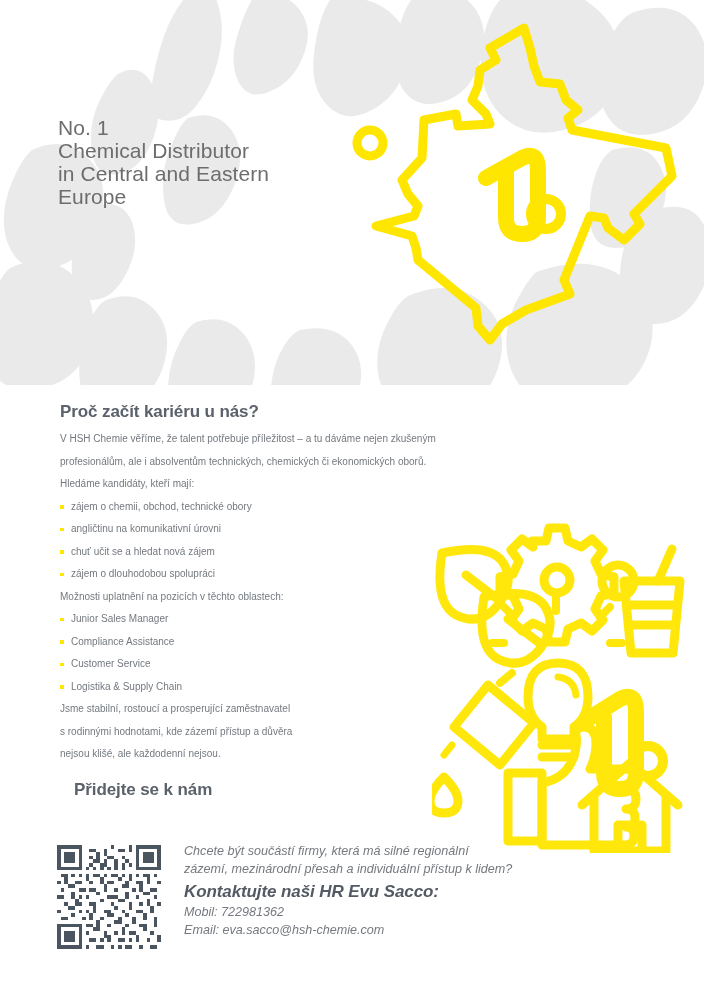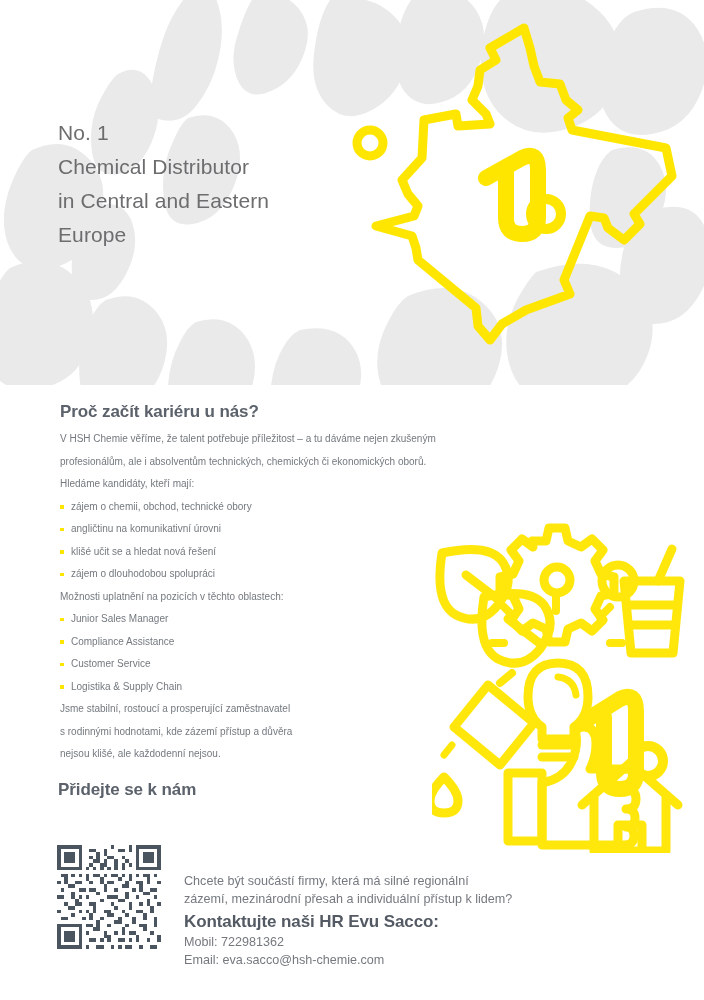--- a/index.html
+++ b/index.html
@@ -33,21 +33,21 @@
     left: 340px; top: 18px;
     width: 364px; height: 362px;
   }
 
   #headline {
     position: absolute;
     left: 58px;
     top: 116px;
     width: 300px;
     font-size: 21px;
-    line-height: 34px;
+    line-height: 23px;
     color: #6d6d6f;
     font-weight: 400;
     letter-spacing: 0.1px;
     white-space: pre-line;
   }
 
   
   #body-section {
     position: absolute;
     left: 60px;
@@ -94,41 +94,42 @@
     position: absolute;
     left: 432px;
     top: 505px;
     width: 262px;
     height: 348px;
   }
 
   
   #join-heading {
     position: absolute;
-    left: 58px;
+    left: 74px;
     top: 780px;
     font-size: 17px;
     font-weight: 700;
     color: #5c626b;
     letter-spacing: -0.1px;
   }
 
   
   #qr-code {
     position: absolute;
     left: 57px;
     top: 845px;
     width: 104px;
     height: 104px;
   }
   #contact {
     position: absolute;
     left: 184px;
-    top: 873px;
+    top: 843px;
     width: 420px;
+    font-style: italic;
   }
   #contact-intro {
     font-size: 12.6px;
     line-height: 17.5px;
     color: #75797f;
     margin: 0 0 4px 0;
   }
   #contact-name {
     font-size: 17px;
     font-weight: 700;
@@ -195,21 +196,21 @@
 <div id="body-section">
   <h2 id="body-heading">Proč začít kariéru u nás?</h2>
 
   <p class="para">V HSH Chemie věříme, že talent potřebuje příležitost – a tu dáváme nejen zkušeným</p>
   <p class="para">profesionálům, ale i absolventům technických, chemických či ekonomických oborů.</p>
   <p class="para">Hledáme kandidáty, kteří mají:</p>
 
   <ul class="bullets">
     <li>zájem o chemii, obchod, technické obory</li>
     <li>angličtinu na komunikativní úrovni</li>
-    <li>klišé učit se a hledat nová řešení</li>
+    <li>chuť učit se a hledat nová zájem</li>
     <li>zájem o dlouhodobou spolupráci</li>
   </ul>
 
   <p class="para">Možnosti uplatnění na pozicích v těchto oblastech:</p>
 
   <ul class="bullets">
     <li>Junior Sales Manager</li>
     <li>Compliance Assistance</li>
     <li>Customer Service</li>
     <li>Logistika &amp; Supply Chain</li>

